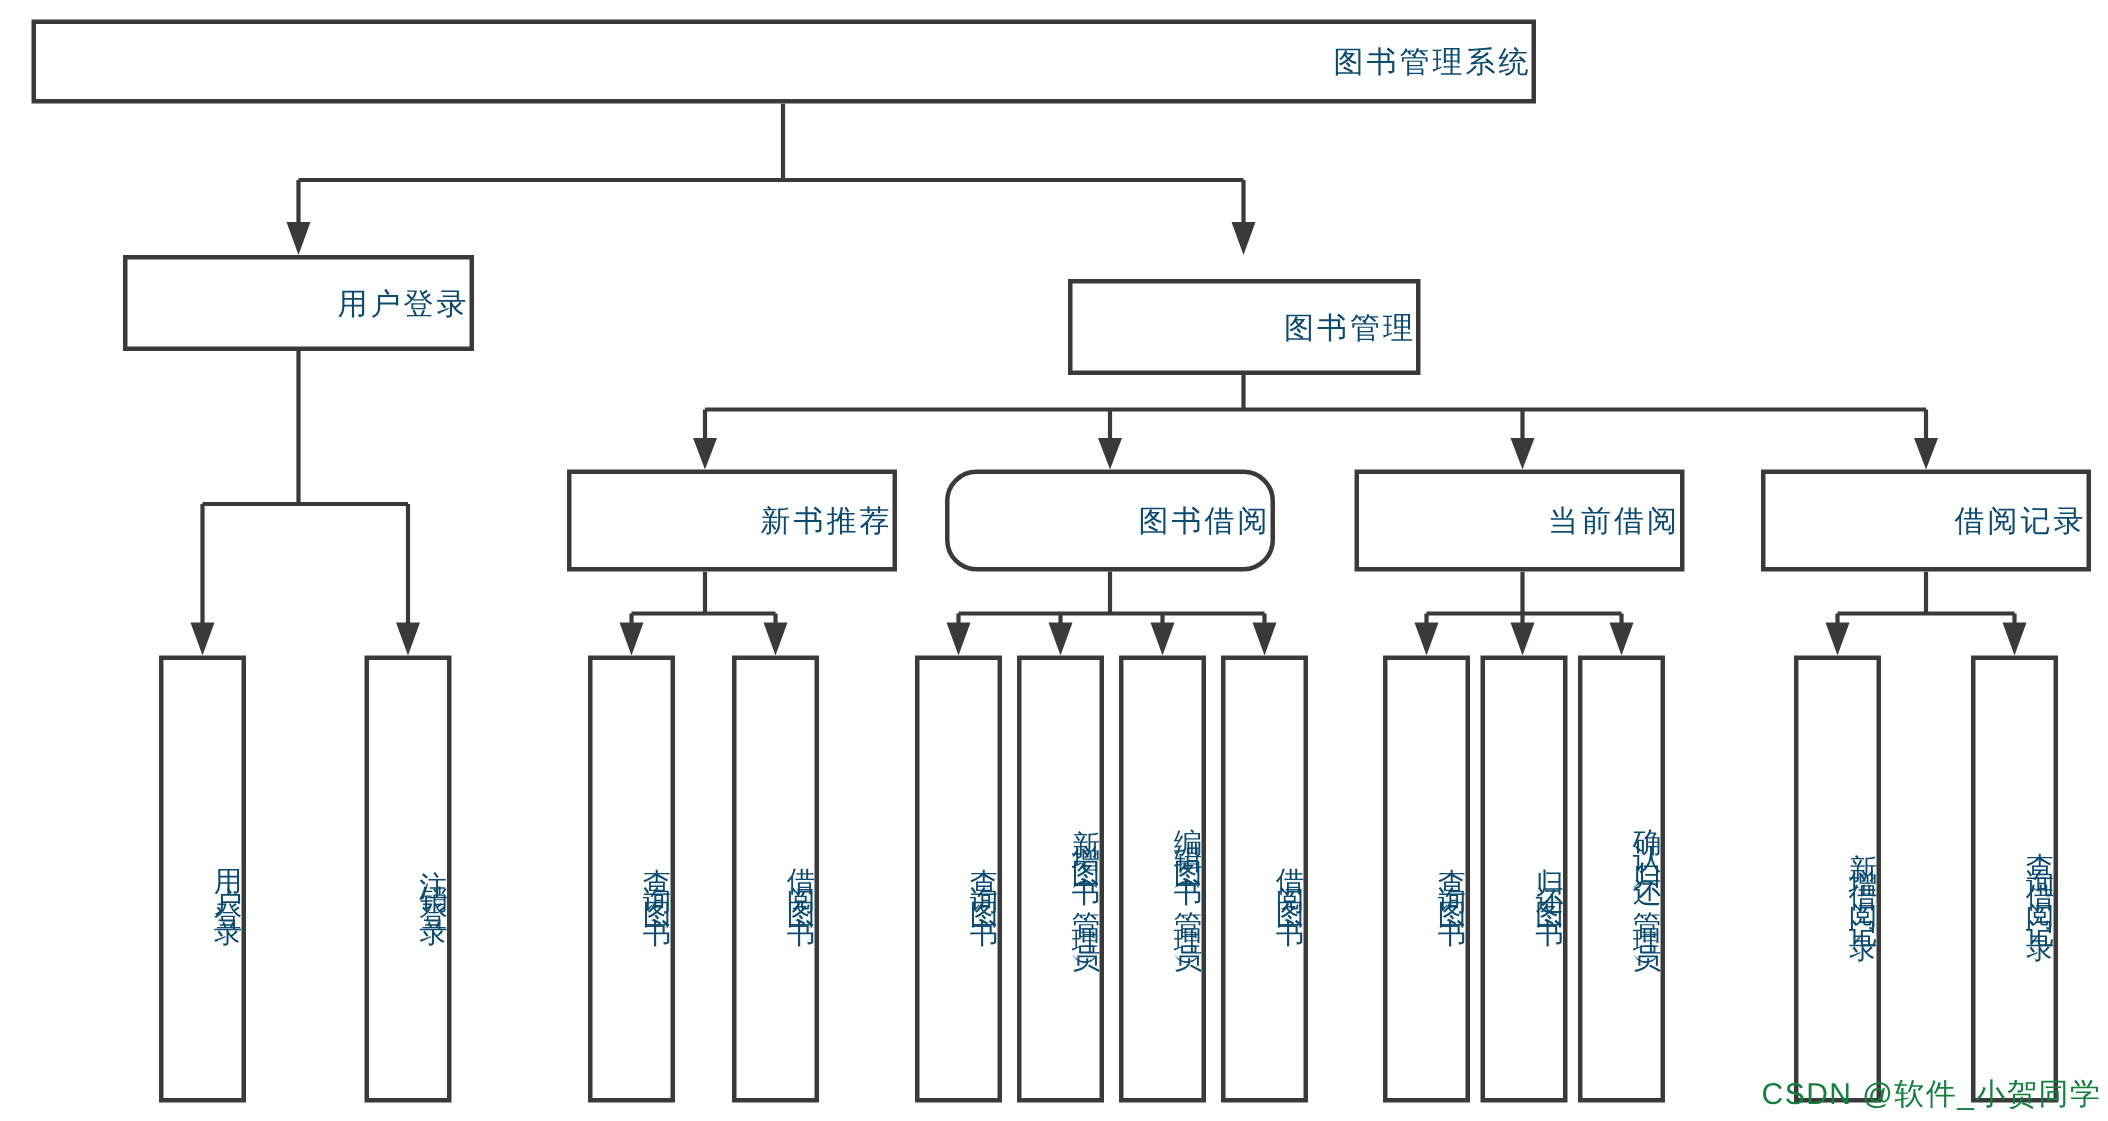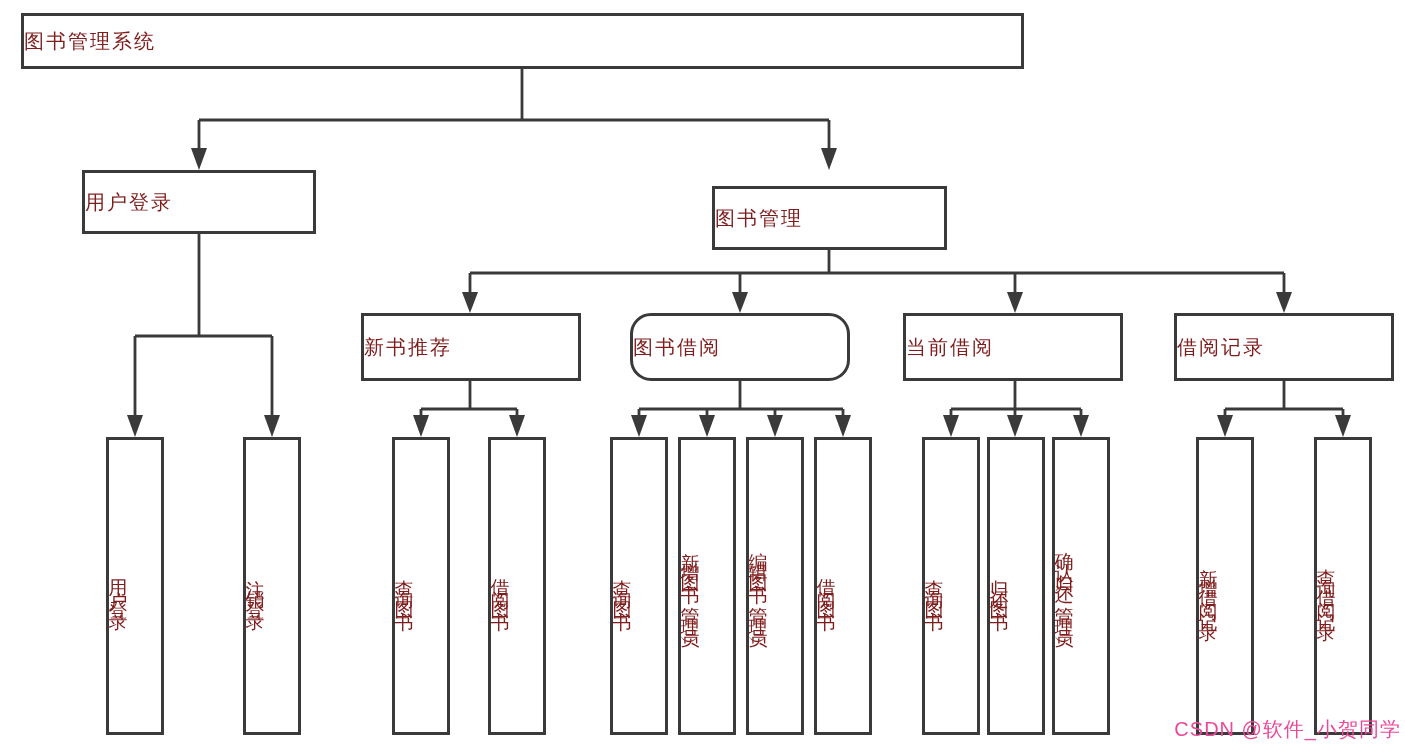--- a/index.html
+++ b/index.html
@@ -11,30 +11,30 @@
     overflow:hidden;
   }
   .connectors{position:absolute;left:0;top:0;width:1405px;height:747px;z-index:1;}
   .box{
     position:absolute;
     box-sizing:border-box;
     border:3px solid #3a3a3a;
     background:#ffffff;
     display:flex;
     align-items:center;
-    justify-content:flex-start;
-    color:#7f1d1d;
+    justify-content:flex-end;
+    color:#0c4a6e;
     z-index:2;
   }
   .h{font-size:20px;letter-spacing:2px;}
   .root{left:21px;top:13px;width:1003px;height:56px;}
   .n-user-login{left:82px;top:170px;width:234px;height:64px;}
   .n-book-mgmt{left:712px;top:170px;width:235px;height:64px;margin-top:16px;}
   .lvl3{top:313px;width:220px;height:68px;}
-  .n-new-book{left:361px;}
+  .n-new-book{left:378px;}
   .n-book-borrow{left:630px;border-radius:21px;}
   .n-cur-borrow{left:903px;}
   .n-borrow-rec{left:1174px;}
   .v{
     top:437px;width:58px;height:298px;
     font-size:19px;
   }
   .v span{
     writing-mode:vertical-rl;
     text-orientation:mixed;
@@ -43,21 +43,21 @@
   }
   .v1{left:106px;} .v2{left:243px;}
   .v3{left:392px;} .v4{left:488px;}
   .v5{left:610px;} .v6{left:678px;} .v7{left:746px;} .v8{left:814px;}
   .v9{left:922px;} .v10{left:987px;} .v11{left:1052px;}
   .v12{left:1196px;} .v13{left:1314px;}
   .watermark{
     position:absolute;
     top:716px;right:4px;
     font-size:20px;
-    color:#ec4899;
+    color:#15803d;
     letter-spacing:1px;
     z-index:3;
   }
 </style>
 </head>
 <body>
 
 <div class="stage">
 
   <svg class="connectors" viewBox="0 0 1405 747" xmlns="http://www.w3.org/2000/svg">

